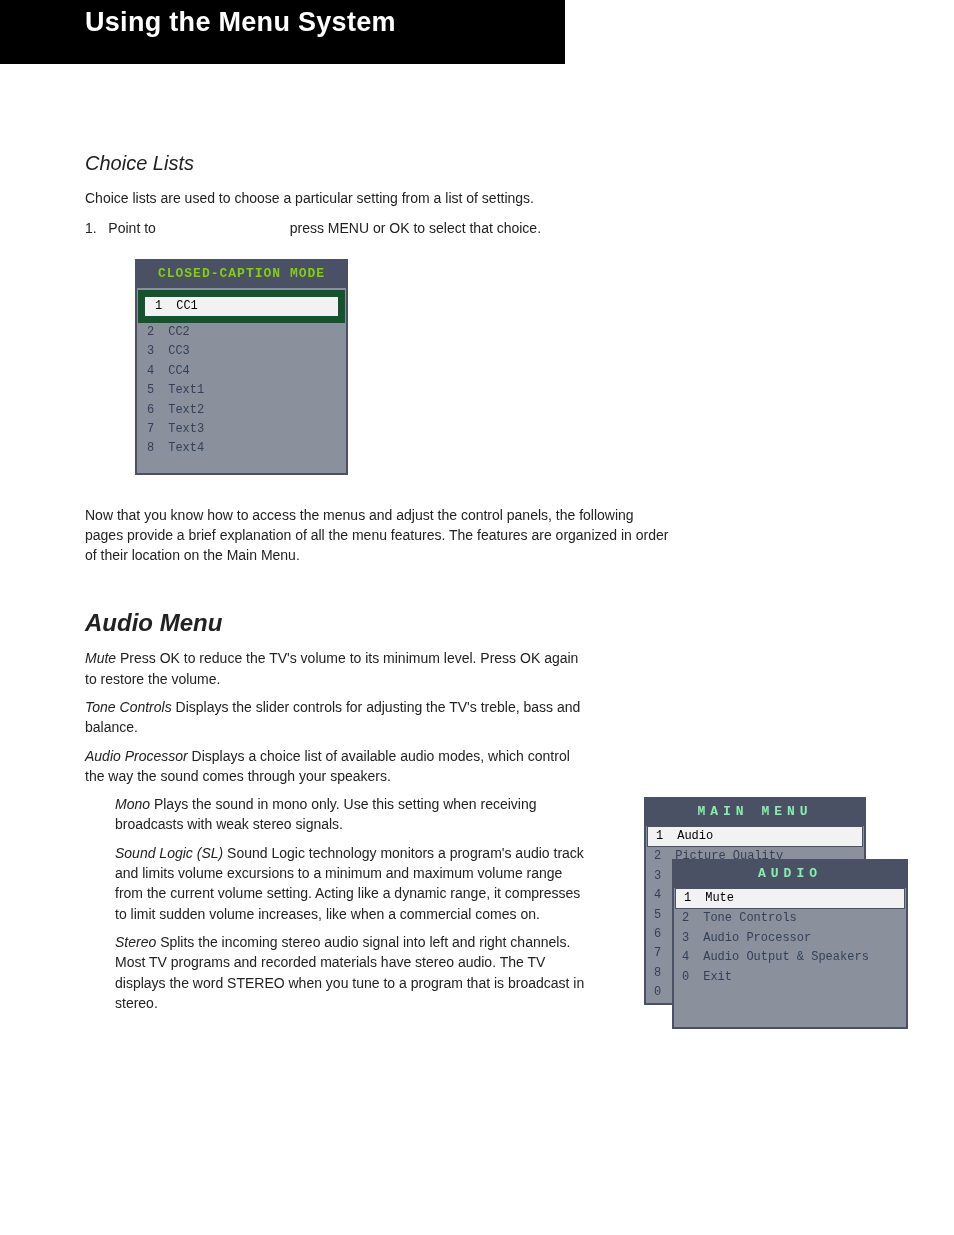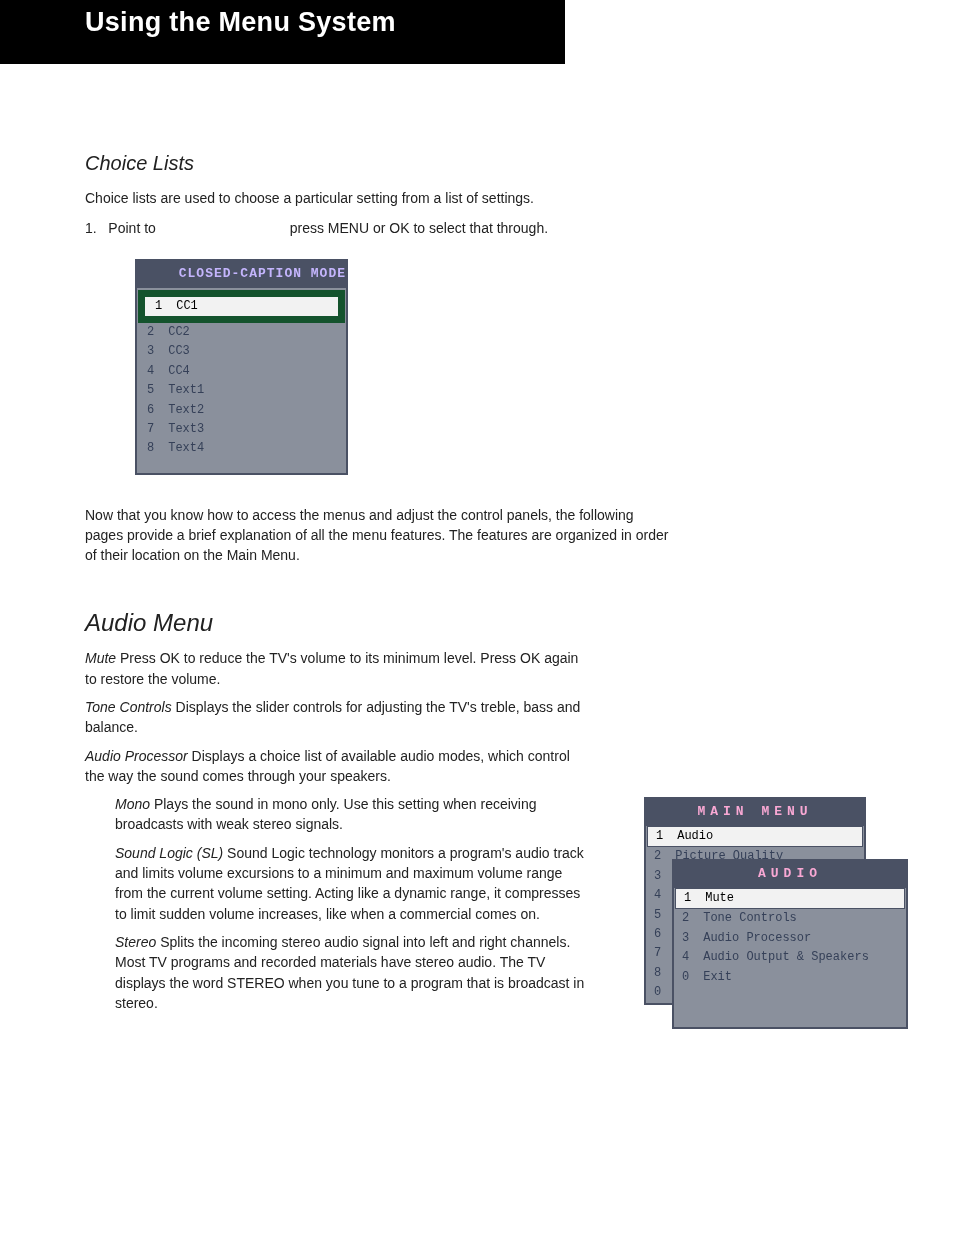--- a/index.html
+++ b/index.html
@@ -5,51 +5,51 @@
   * { box-sizing: border-box; margin: 0; padding: 0; }
   body { width: 954px; background: #fff; font-family: Verdana, Geneva, sans-serif; color: #222; font-size: 14px; line-height: 1.45; }
   .header-bar { background: #000; color: #fff; width: 565px; padding: 3px 0 22px 85px; }
   .header-bar h1 { font-size: 27px; font-family: Arial, Helvetica, sans-serif; letter-spacing: 0.3px; }
   .page { padding: 0 85px 60px 85px; position: relative; }
   .intro { margin-top: 85px; }
   .section-title { font-style: italic; font-weight: normal; font-size: 20px; margin-bottom: 10px; }
   p { margin-bottom: 8px; }
   .instr { margin-top: 10px; margin-left: 25px; text-indent: -25px; padding-right: 200px; }
   .cc-box { width: 213px; margin: 20px 0 30px 50px; border: 2px solid #4a5164; background: #8a909c; font-family: "Courier New", monospace; }
-  .cc-title { background: #4a5164; color: #c4b5fd; text-align: right; font-weight: bold; padding: 4px 0; letter-spacing: 1px; font-size: 13px; }
+  .cc-title { background: #4a5164; color: #84cc16; text-align: center; font-weight: bold; padding: 4px 0; letter-spacing: 1px; font-size: 13px; }
   .cc-items { padding: 2px 0 14px 0; }
   .cc-row { padding: 1px 10px; font-size: 12px; color: #354058; }
   .cc-row.selected { background: #f2f2f2; color: #000; border: 7px solid #14532d; margin: 0 1px; }
   .followup { padding-right: 200px; margin-top: 10px; }
-  .big-title { font-style: italic; font-weight: normal; font-size: 24px; margin-top: 40px; margin-bottom: 8px; }
+  .big-title { font-style: italic; font-weight: bold; font-size: 24px; margin-top: 40px; margin-bottom: 8px; }
   .audio-body { width: 500px; }
   .def .label { font-style: italic; }
   .def-sub { margin-left: 30px; margin-top: 6px; }
   .menu-float { position: absolute; right: 40px; top: 648px; width: 270px; font-family: "Courier New", monospace; }
   .mm-box { background: #8a909c; border: 2px solid #4a5164; width: 222px; position: relative; }
-  .mm-title { background: #4a5164; color: #f9a8d4; text-align: center; font-weight: bold; padding: 4px 0; letter-spacing: 5px; font-size: 13px; }
+  .mm-title { background: #4a5164; color: #86efac; text-align: center; font-weight: bold; padding: 4px 0; letter-spacing: 5px; font-size: 13px; }
   .mm-row { padding: 1px 8px; font-size: 12px; color: #354058; }
   .mm-row.selected { background: #f2f2f2; color: #000; border: 1px solid #4a5164; margin: 0 1px; }
   .mm-num { display:inline-block; width: 14px; }
   .audio-overlay { position: absolute; left: 26px; top: 60px; width: 236px; background: #8a909c; border: 2px solid #4a5164; padding-bottom: 40px; }
 </style>
 </head>
 <body>
 
 <div class="header-bar">
   <h1>Using the Menu System</h1>
 </div>
 
 <div class="page">
 
   <div class="intro">
     <div class="section-title">Choice Lists</div>
     <p>Choice lists are used to choose a particular setting from a list of settings.</p>
     <p class="instr">
-      <span>1.</span>&nbsp;&nbsp;&nbsp;<span>Point to</span><span style="display:inline-block;width:130px"></span><span> press MENU or OK to select that through.</span>
+      <span>1.</span>&nbsp;&nbsp;&nbsp;<span>Point to</span><span style="display:inline-block;width:130px"></span><span> press MENU or OK to select that choice.</span>
     </p>
   </div>
 
   <div class="cc-box">
     <div class="cc-title">CLOSED-CAPTION MODE</div>
     <div class="cc-items">
         <div class="cc-row selected"><span class="mm-num">1</span> CC1</div>
         <div class="cc-row"><span class="mm-num">2</span> CC2</div>
         <div class="cc-row"><span class="mm-num">3</span> CC3</div>
         <div class="cc-row"><span class="mm-num">4</span> CC4</div>

